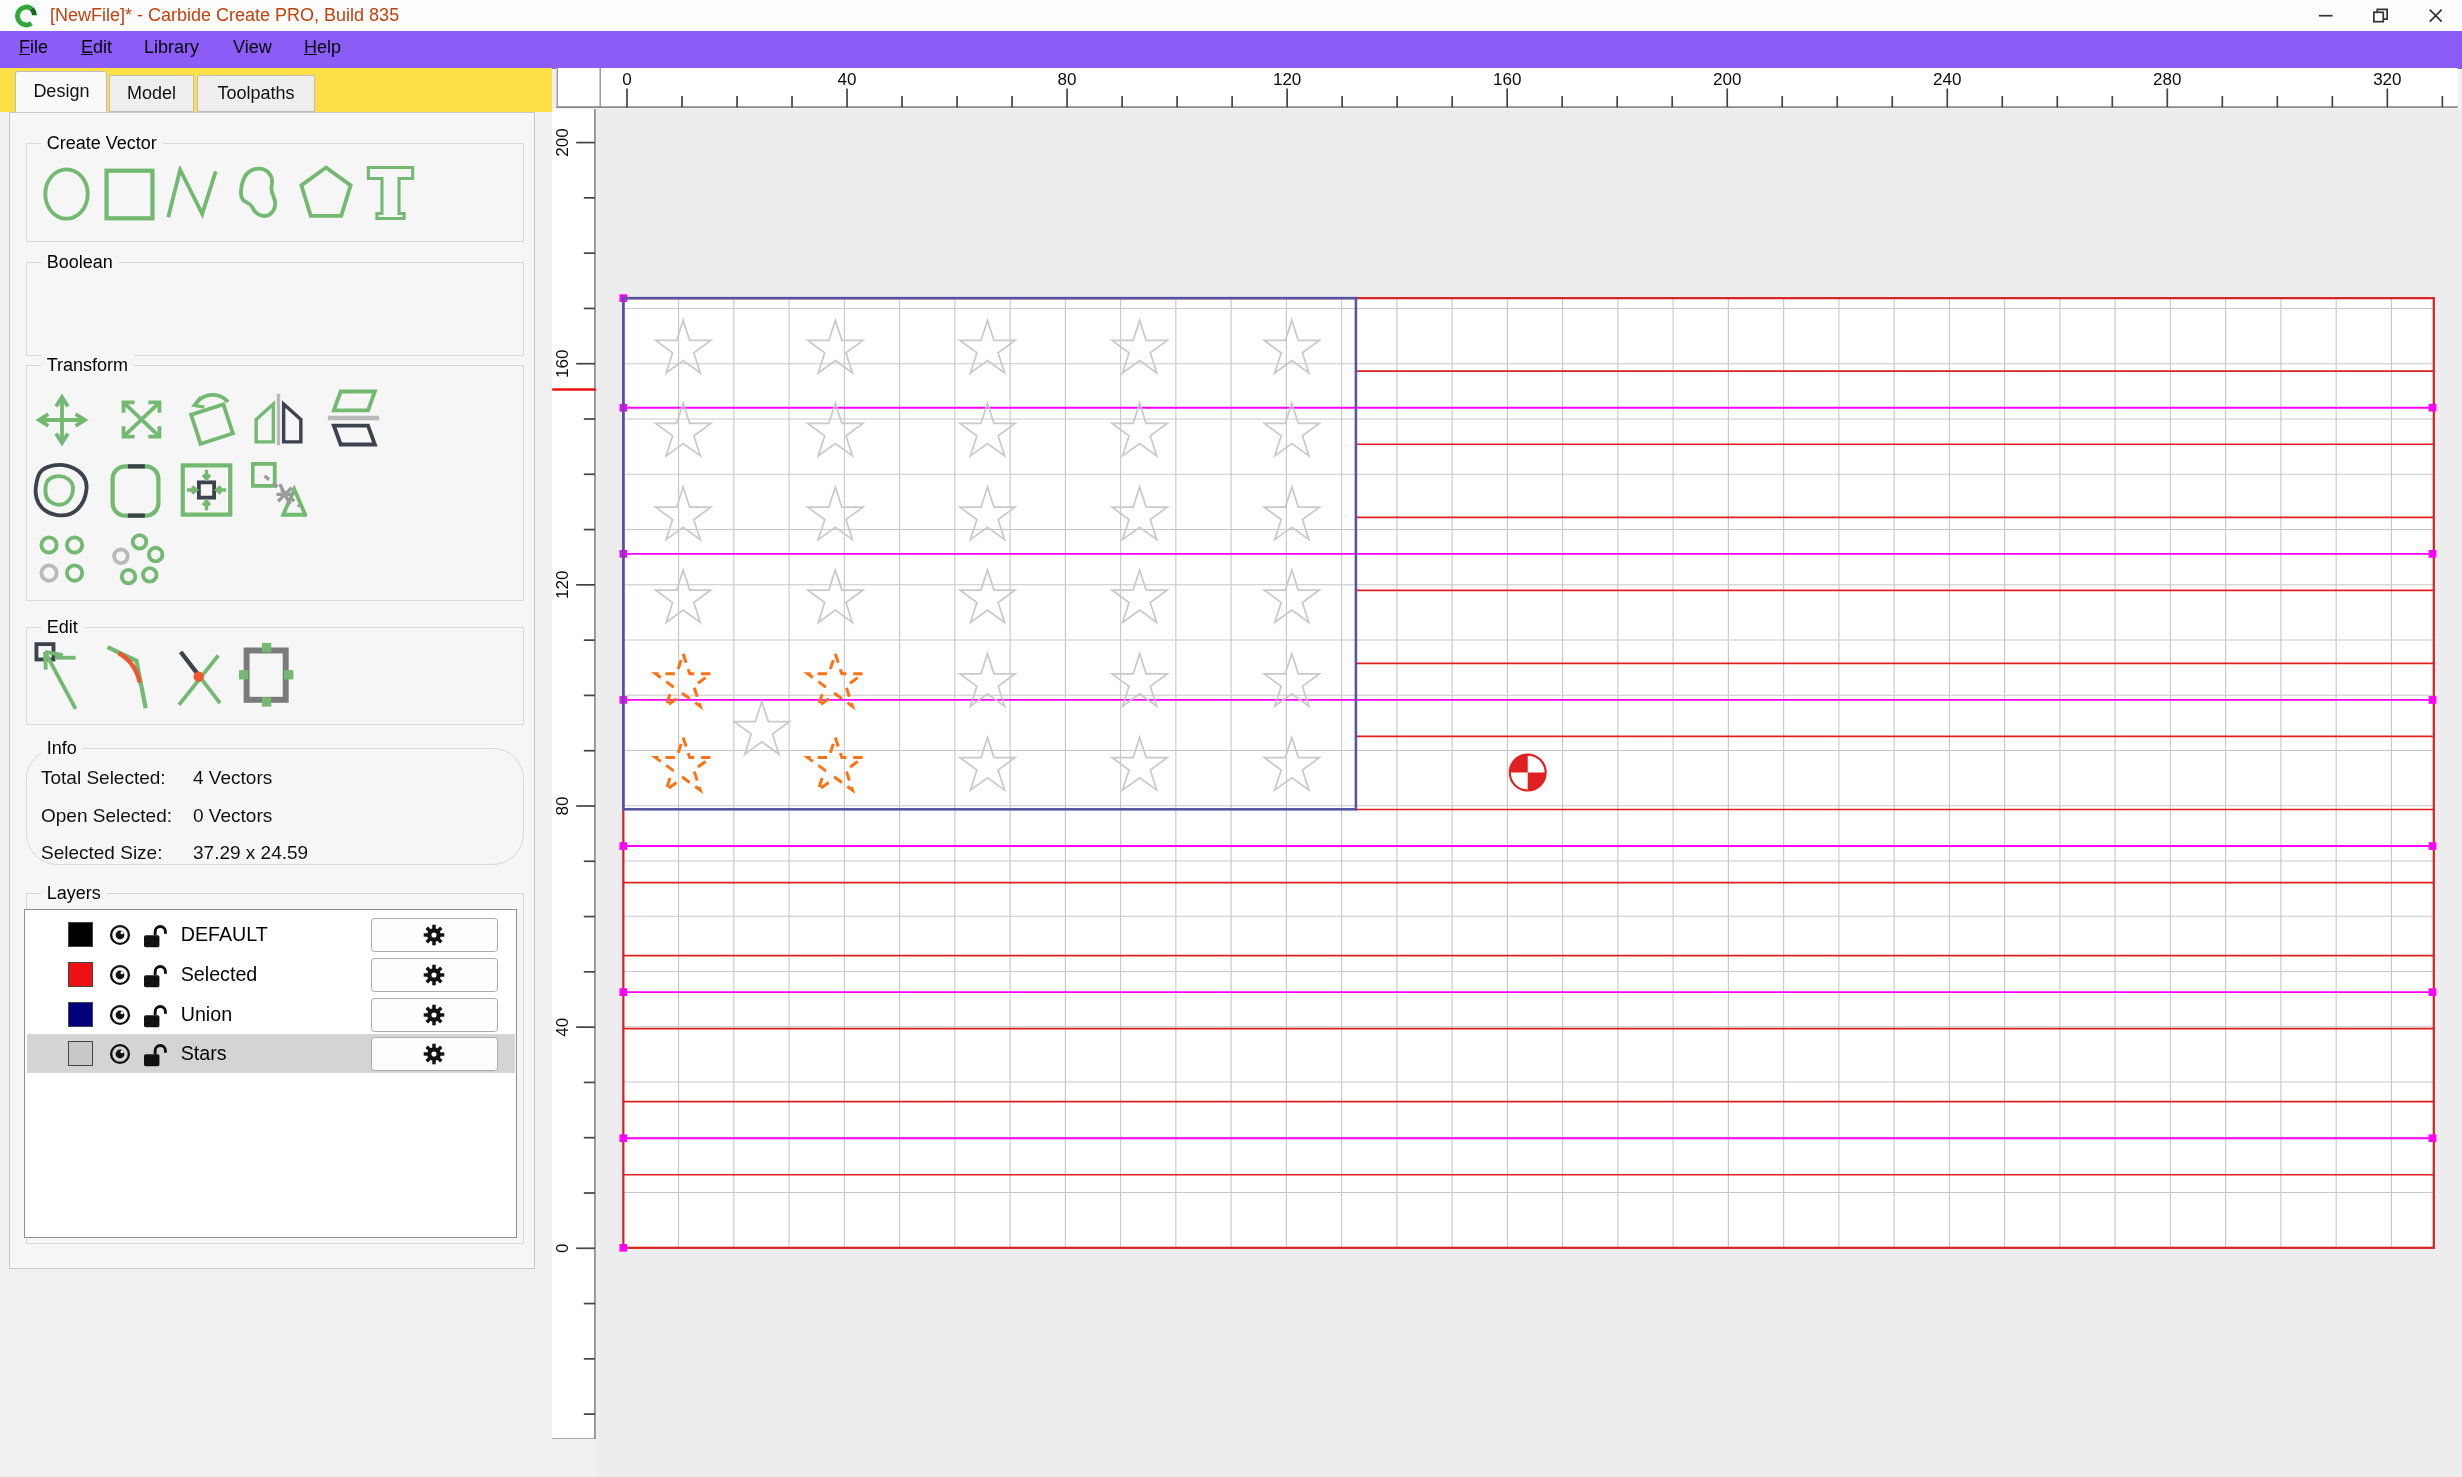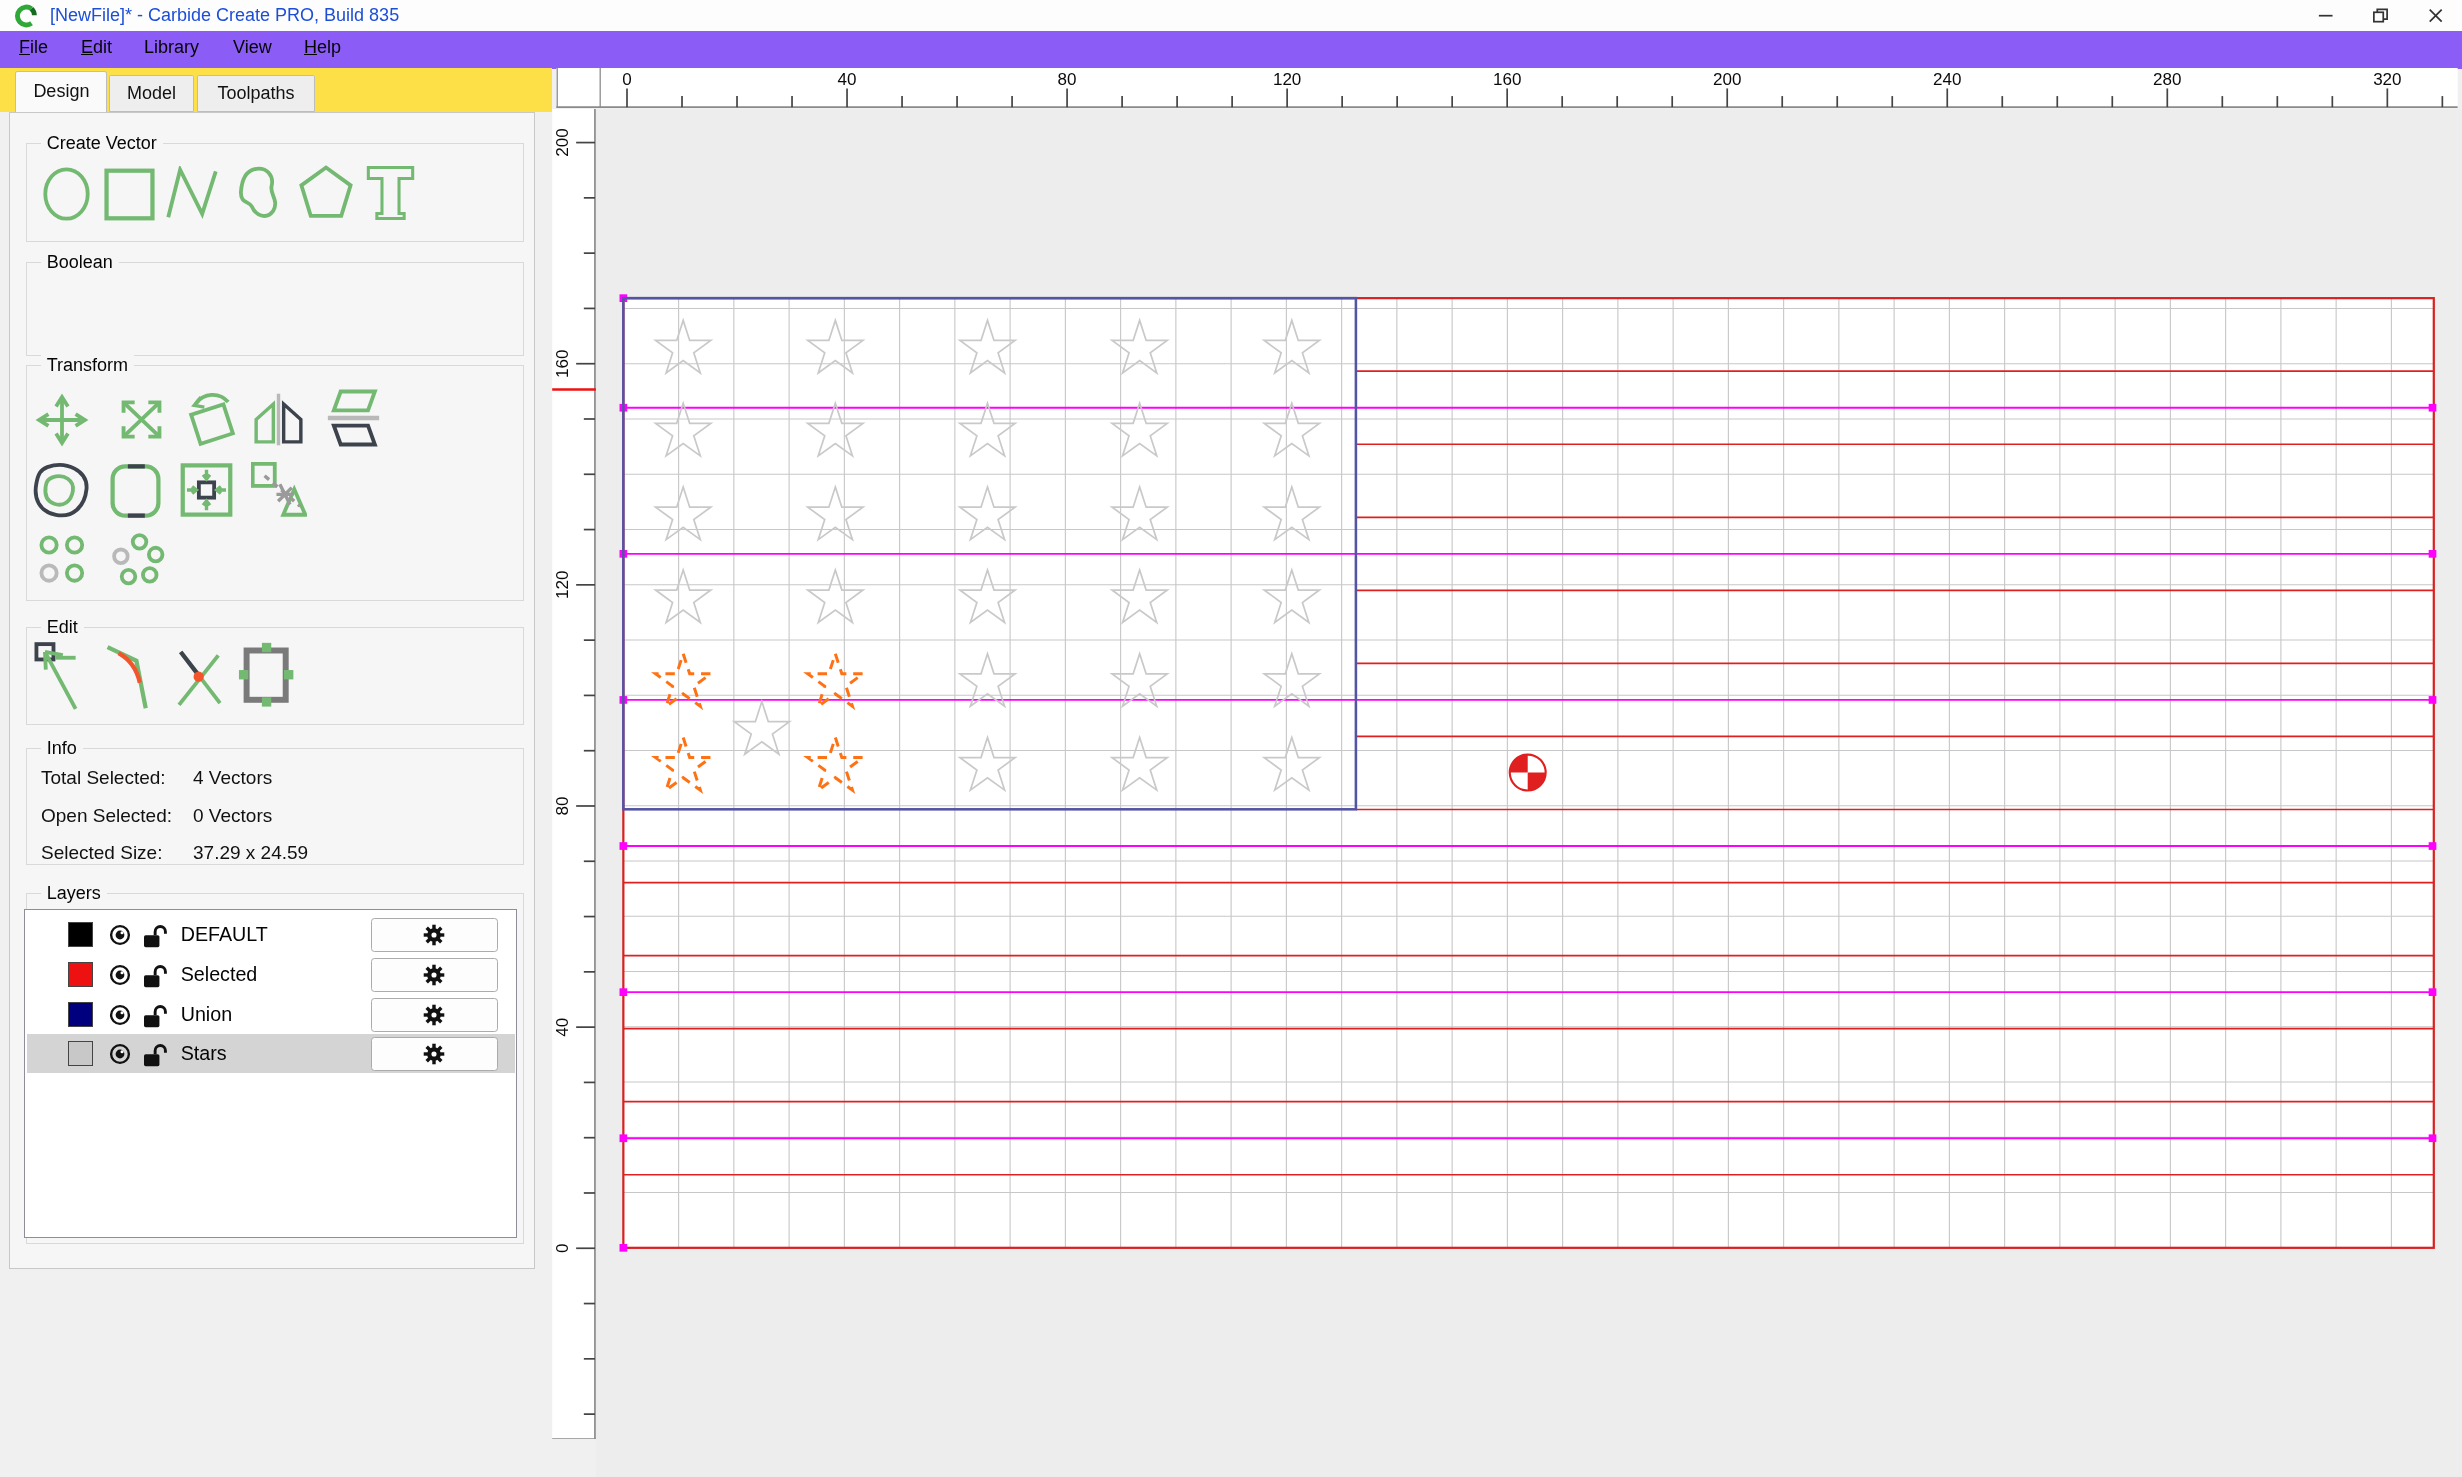--- a/index.html
+++ b/index.html
@@ -2,41 +2,41 @@
 <html style="font-size:13.7px"><head>
 <meta charset="utf-8">
 <style>
   * { margin:0; padding:0; box-sizing:border-box; }
   html,body { width:2462px; height:1477px; overflow:hidden; background:#f0f0f0;
               font-family:"Liberation Sans", sans-serif; color:#111; }
   .abs { position:absolute; }
   
   #title-bar { left:0; top:0; width:2462px; height:31px; background:#fdfdfd; }
   #app-icon { left:12px; top:3.4px; }
-  #window-title { left:50px; top:5.1px; font-size:18px; color:#1d4ed8; white-space:nowrap; }
+  #window-title { left:50px; top:5.1px; font-size:18px; color:#c2410c; white-space:nowrap; }
   .win-btn { top:0; width:55px; height:31px; display:flex; align-items:center; justify-content:center; }
   #btn-min { left:2298px; } #btn-max { left:2353px; } #btn-close { left:2408px; }
   #menu-bar { left:0; top:31px; width:2462px; height:38px; background:#8b5cf6; }
   .menu-item { position:absolute; top:6px; font-size:18px; color:#050505; }
   #tab-strip { left:0; top:68px; width:552px; height:44px; background:#fde047; }
   .tab { position:absolute; font-size:18px; text-align:center; border:0.9px solid #bdbdbd; }
   .tab.sel { left:15.4px; top:3.4px; width:92px; height:41px; line-height:38px; background:#fafafa;
              border-bottom:none; border-radius:2.6px 2.6px 0 0; z-index:5; }
   .tab.un  { top:6.8px; height:37px; line-height:35px; background:#eeeeee; border-radius:1.7px 1.7px 0 0; }
   #tab-model { left:109px; width:85px; } #tab-toolpaths { left:197px; width:118px; }
   
   #pane { left:8.5px; top:112px; width:526px; height:1157px; background:#f6f6f6; border:0.9px solid #c8c8c8; }
   .gbox { position:absolute; border:0.9px solid #d9d9d9; background:#f6f6f6; }
   .gb-title { position:absolute; top:-11px; left:13.7px; background:#f6f6f6; padding:0 6px;
               font-size:18px; color:#050505; white-space:nowrap; }
   #gb-create    { left:26px; top:143px;  width:498px; height:99px; }
   #gb-boolean   { left:26px; top:262px;  width:498px; height:94px; }
   #gb-transform { left:26px; top:365px;  width:498px; height:236px;padding-left:40px; }
   #gb-edit      { left:26px; top:627px;  width:498px; height:98px; }
-  #gb-info      { left:26px; top:748px;  width:498px; height:117px; }
+  #gb-info      { left:26px; top:748px;  width:498px; height:117px;border-radius:31px; }
   #gb-layers    { left:26px; top:893px; width:498px; height:351px; }
   .tool { position:absolute; }
   .info-row { position:absolute; left:15.4px; font-size:19px; white-space:nowrap; }
   .info-val { position:absolute; left:152px; }
   
   #layer-list { left:24px; top:909px; width:493px; height:329px; background:#ffffff;
                 border:1.7px solid #8e8e99; }
   .layer-row { position:absolute; left:1.7px; width:488px; height:39px; }
   .layer-row.sel { background:#d4d4d4; }
   .swatch { position:absolute; left:41px; top:6.8px; width:25px; height:25px; border:1.7px solid #444; }

